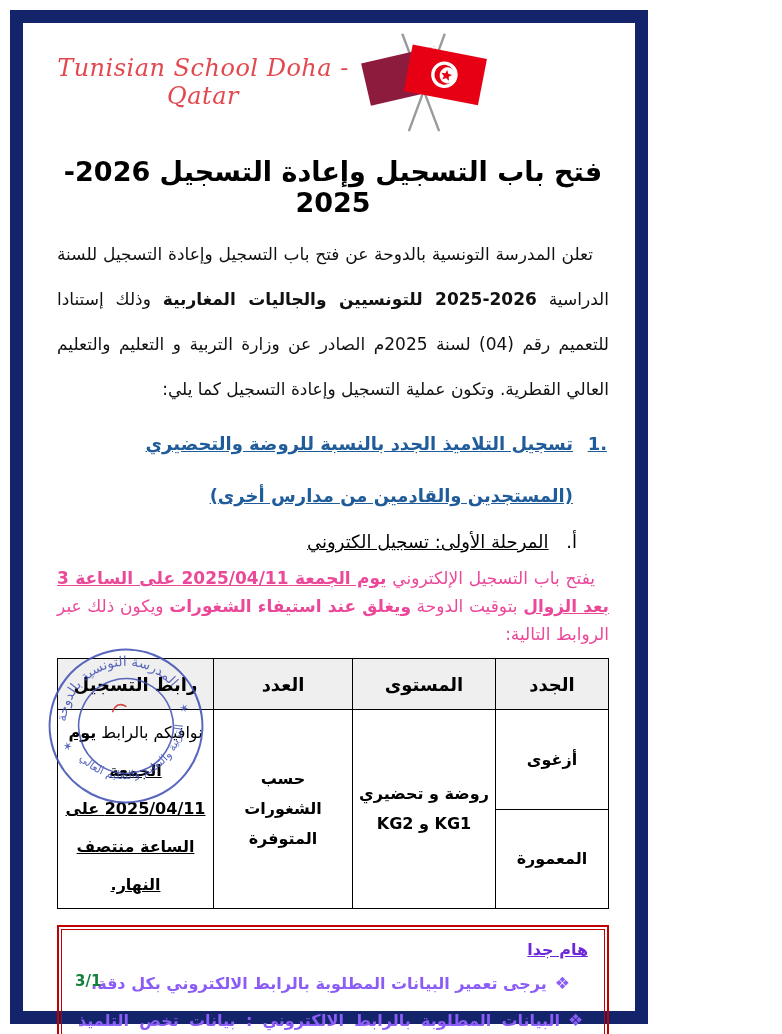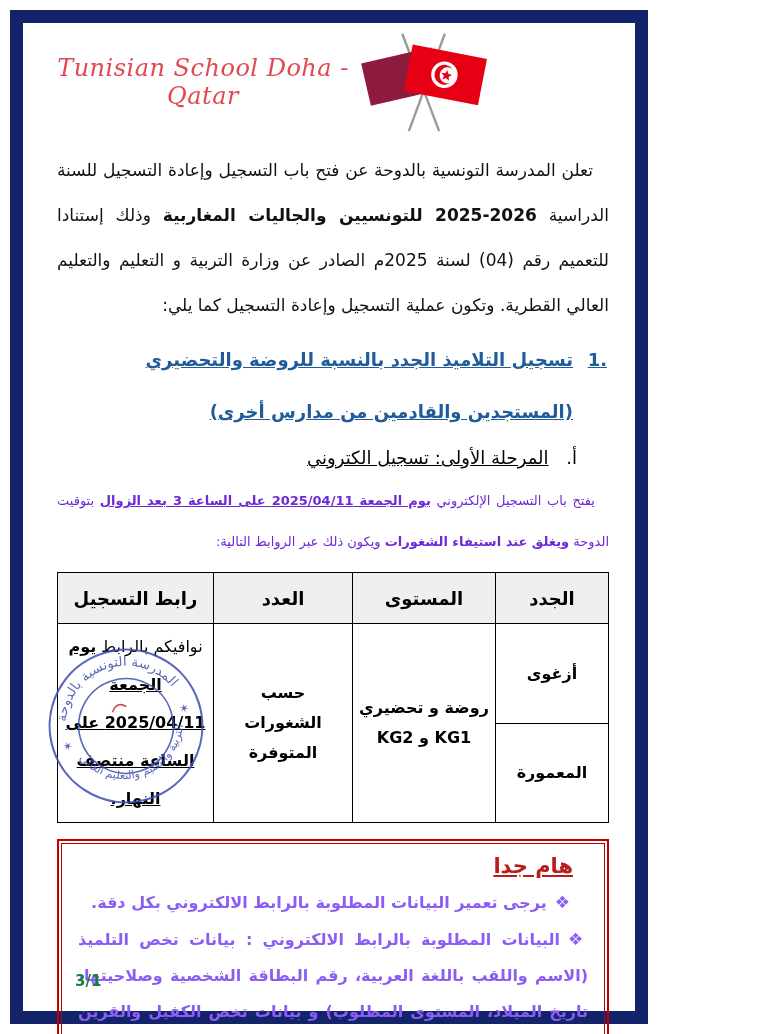--- a/index.html
+++ b/index.html
@@ -59,21 +59,21 @@
   }
   .sec-heading .sec-text{text-decoration:underline;}
   .sub-heading{
     direction:rtl;padding-right:32px;margin-top:2px;
     font-size:18px;font-weight:normal;line-height:36px;color:#000;
   }
   .sub-heading .sub-marker{margin-left:12px;}
   .sub-heading .sub-text{text-decoration:underline;}
   .para2{
     direction:rtl;text-align:justify;
-    font-size:13px;line-height:41px;color:#6d28d9;
+    font-size:17px;line-height:28px;color:#ec4899;
     text-indent:14px;margin-top:4px;
   }
   
   table.reg{
     direction:rtl;border-collapse:collapse;width:100%;
     margin-top:10px;table-layout:fixed;
   }
   table.reg td{
     border:1.5px solid #000;text-align:center;vertical-align:middle;
     font-size:16px;color:#000;padding:4px 6px;
@@ -93,22 +93,22 @@
     opacity:.88;z-index:5;pointer-events:none;
   }
   
   .redbox{
     margin-top:16px;border:2px solid #C00000;padding:2px;
   }
   .redbox-inner{
     border:1.5px solid #C00000;padding:6px 16px 14px 16px;
   }
   .imp-heading{
-    direction:rtl;color:#b91c1c;font-weight:bold;font-size:21px;
-    text-decoration:underline;margin:4px 15px 6px 0;
+    direction:rtl;color:#6d28d9;font-weight:bold;font-size:16px;
+    text-decoration:underline;margin:4px 0 6px 0;
   }
   .imp-item{
     direction:rtl;color:#8b5cf6;font-weight:bold;font-size:16px;
     line-height:36px;text-align:justify;padding-right:18px;
   }
   .imp-item .bullet{margin-left:8px;font-size:17px;}
   .imp-item.multiline{text-align-last:center;padding-right:0;}
   
   .page-num{
     position:absolute;left:75px;bottom:44px;
@@ -140,20 +140,21 @@
             <rect x="58" y="22" width="80" height="50" fill="#E70013"></rect>
             <circle cx="97" cy="47" r="14" fill="#ffffff"></circle>
             <circle cx="97" cy="47" r="10.5" fill="#E70013"></circle>
             <circle cx="100.5" cy="47" r="8.5" fill="#ffffff"></circle>
             <polygon fill="#E70013" points="99,41.5 100.8,45.3 105,45.6 101.9,48.3 102.9,52.3 99.3,50.1 95.8,52.4 96.7,48.3 93.5,45.6 97.7,45.2"></polygon>
           </g>
         </svg>
       </div>
     </div>
 
+    <div class="doc-title">فتح باب التسجيل وإعادة التسجيل 2026-2025</div>
 
     <div class="intro"><span>تعلن المدرسة التونسية بالدوحة عن فتح باب التسجيل وإعادة التسجيل للسنة الدراسية </span><span class="b">2026-2025 للتونسيين والجاليات المغاربية</span><span> وذلك إستنادا للتعميم رقم (04) لسنة 2025م الصادر عن وزارة التربية و التعليم والتعليم العالي القطرية. وتكون عملية التسجيل وإعادة التسجيل كما يلي:</span></div>
 
     <div class="sec-heading">
       <span class="marker">1.</span>
       <span class="sec-text">تسجيل التلاميذ الجدد بالنسبة للروضة والتحضيري (المستجدين والقادمين من مدارس أخرى)</span>
     </div>
 
     <div class="sub-heading">
       <span class="sub-marker">أ.</span>

